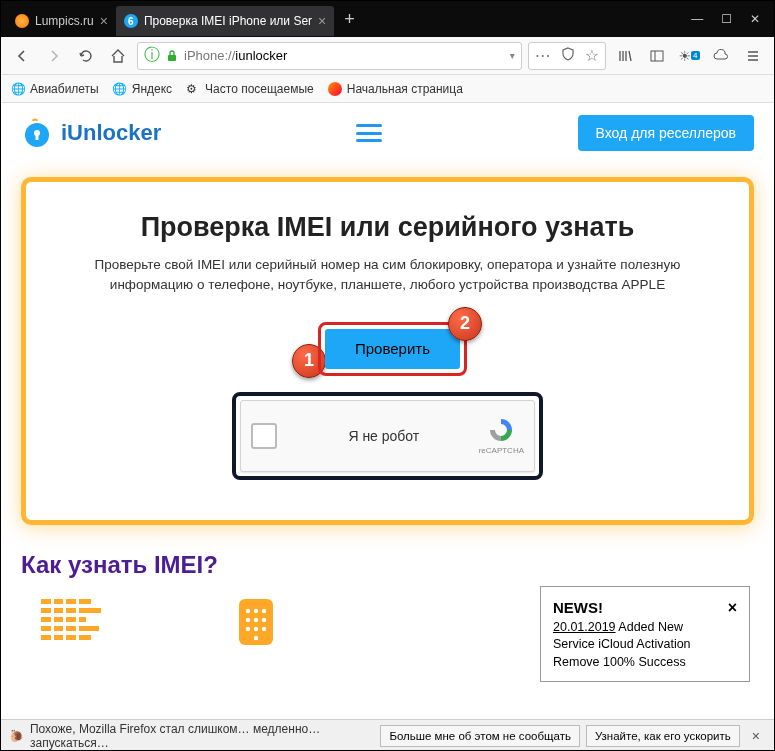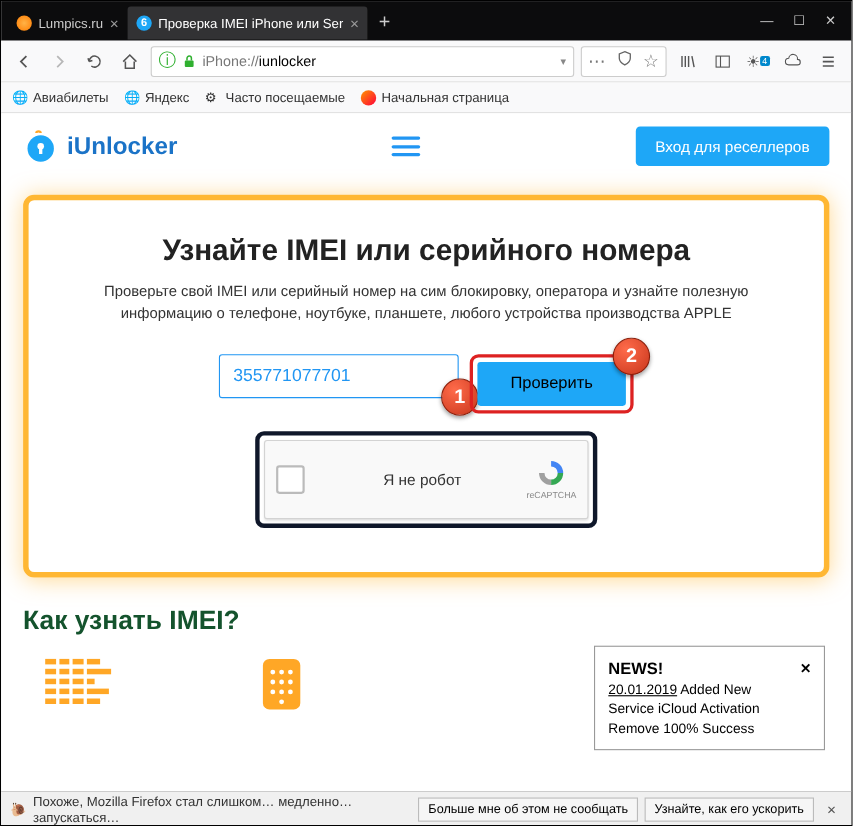--- a/index.html
+++ b/index.html
@@ -39,21 +39,21 @@
 .check-btn { background: #1ea7f7; color: #000000; border: none; height: 40px; padding: 0 30px; font-size: 15px; border-radius: 3px; cursor: pointer; }
 .badge { position: absolute; top: -18px; right: -18px; width: 34px; height: 34px; border-radius: 50%; background: radial-gradient(circle at 35% 30%, #ff6b4a, #c8361c); color: #fff; font-weight: bold; font-size: 18px; display: flex; align-items: center; justify-content: center; box-shadow: 0 2px 4px rgba(0,0,0,0.4); border: 1px solid #8a1e0a; }
 .captcha-row { display: flex; justify-content: center; position: relative; }
 .captcha-wrap { border: 4px solid #0f172a; border-radius: 8px; padding: 4px; position: relative; }
 .captcha-box { width: 295px; height: 72px; border: 1px solid #d3d3d3; border-radius: 3px; display: flex; align-items: center; padding: 0 10px; background: #f9f9f9; box-shadow: 0 1px 2px rgba(0,0,0,0.1); }
 .captcha-check { width: 26px; height: 26px; border: 2px solid #bbb; border-radius: 3px; margin-right: 12px; background: #fff; }
 .captcha-label { font-size: 14px; color: #333; flex: 1; }
 .captcha-right { font-size: 8px; color: #888; text-align: center; }
 .captcha-logo { width: 28px; height: 28px; margin: 0 auto 2px; }
 .captcha-terms { font-size: 8px; color: #888; text-align: right; margin-top: 2px; }
-.section-title { font-size: 24px; font-weight: bold; margin: 26px 20px 18px; color: #14532d; }
+.section-title { font-size: 24px; font-weight: bold; margin: 26px 20px 18px; color: #4c1d95; }
 .icon-row { display: flex; gap: 120px; padding: 0 40px; }
 .news-box { position: absolute; right: 24px; bottom: 37px; width: 210px; border: 1px solid #999; padding: 10px 12px; background: #fff; font-size: 12.5px; line-height: 1.4; }
 .news-title { font-weight: bold; font-size: 15px; display: inline; }
 .news-close { float: right; font-size: 16px; cursor: pointer; font-weight: bold; }
 .news-date { text-decoration: underline; }
 .statusbar { height: 33px; background: #f0f0f0; border-top: 1px solid #ccc; display: flex; align-items: center; font-size: 12px; padding: 0 8px; gap: 6px; }
 .status-msg { flex: 1; display: flex; align-items: center; gap: 6px; color: #333; }
 .status-btn { border: 1px solid #bbb; background: #f6f6f6; padding: 4px 8px; cursor: pointer; font-size: 11.5px; }
 .status-close { font-size: 14px; color: #555; cursor: pointer; padding: 0 6px; }
 </style>
@@ -176,25 +176,24 @@
     </div>
     <div class="hamburger">
         <span></span>
         <span></span>
         <span></span>
       </div>
     <button class="reseller-btn">Вход для реселлеров</button>
   </div>
 
   <div class="main-box">
-    <h1 class="main-title">Узнайте IMEI или серийного номера</h1>
+    <h1 class="main-title">Проверка IMEI или серийного узнать</h1>
     <p class="main-sub">Проверьте свой IMEI или серийный номер на сим блокировку, оператора и узнайте полезную информацию о телефоне, ноутбуке, планшете, любого устройства производства APPLE</p>
     <div class="form-row">
       <div style="position:relative">
-        <input class="imei-input" value="355771077701" style="">
         <div class="badge" style="top:22px;right:-18px">1</div>
       </div>
       <div class="check-wrap">
         <button class="check-btn">Проверить</button>
         <div class="badge">2</div>
       </div>
     </div>
     <div class="captcha-row">
       <div class="captcha-wrap">
         <div class="captcha-box">

